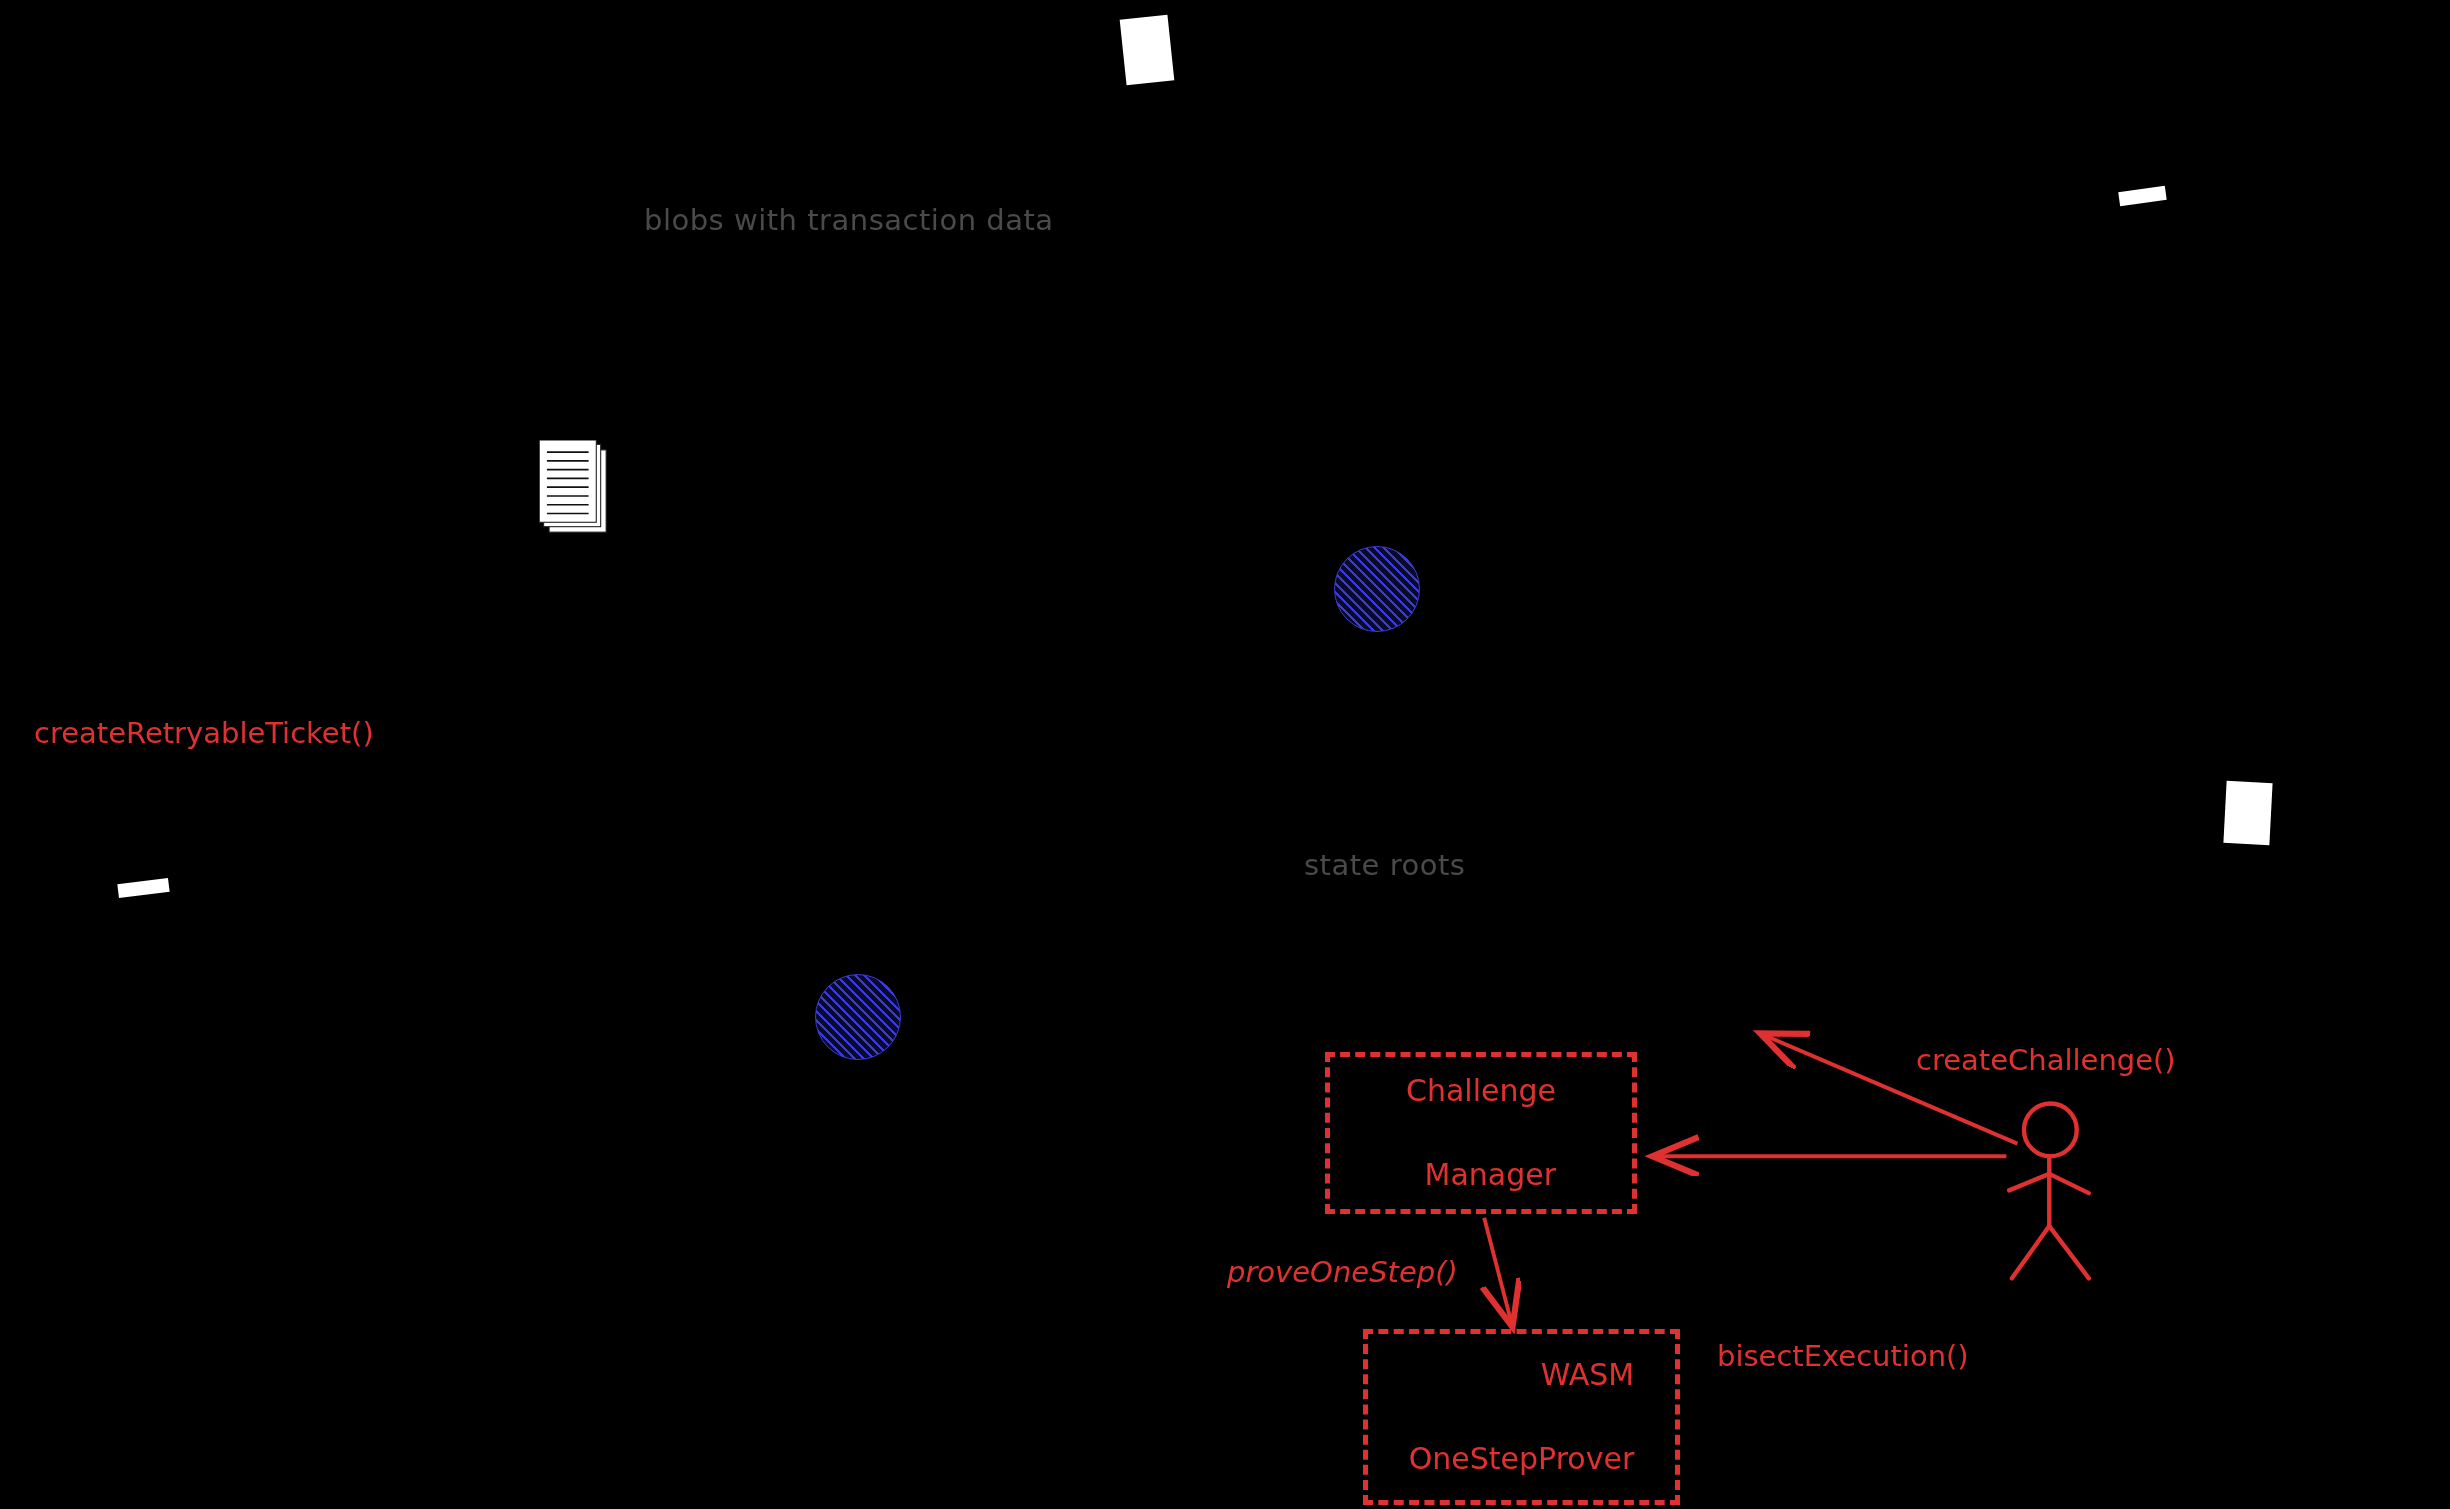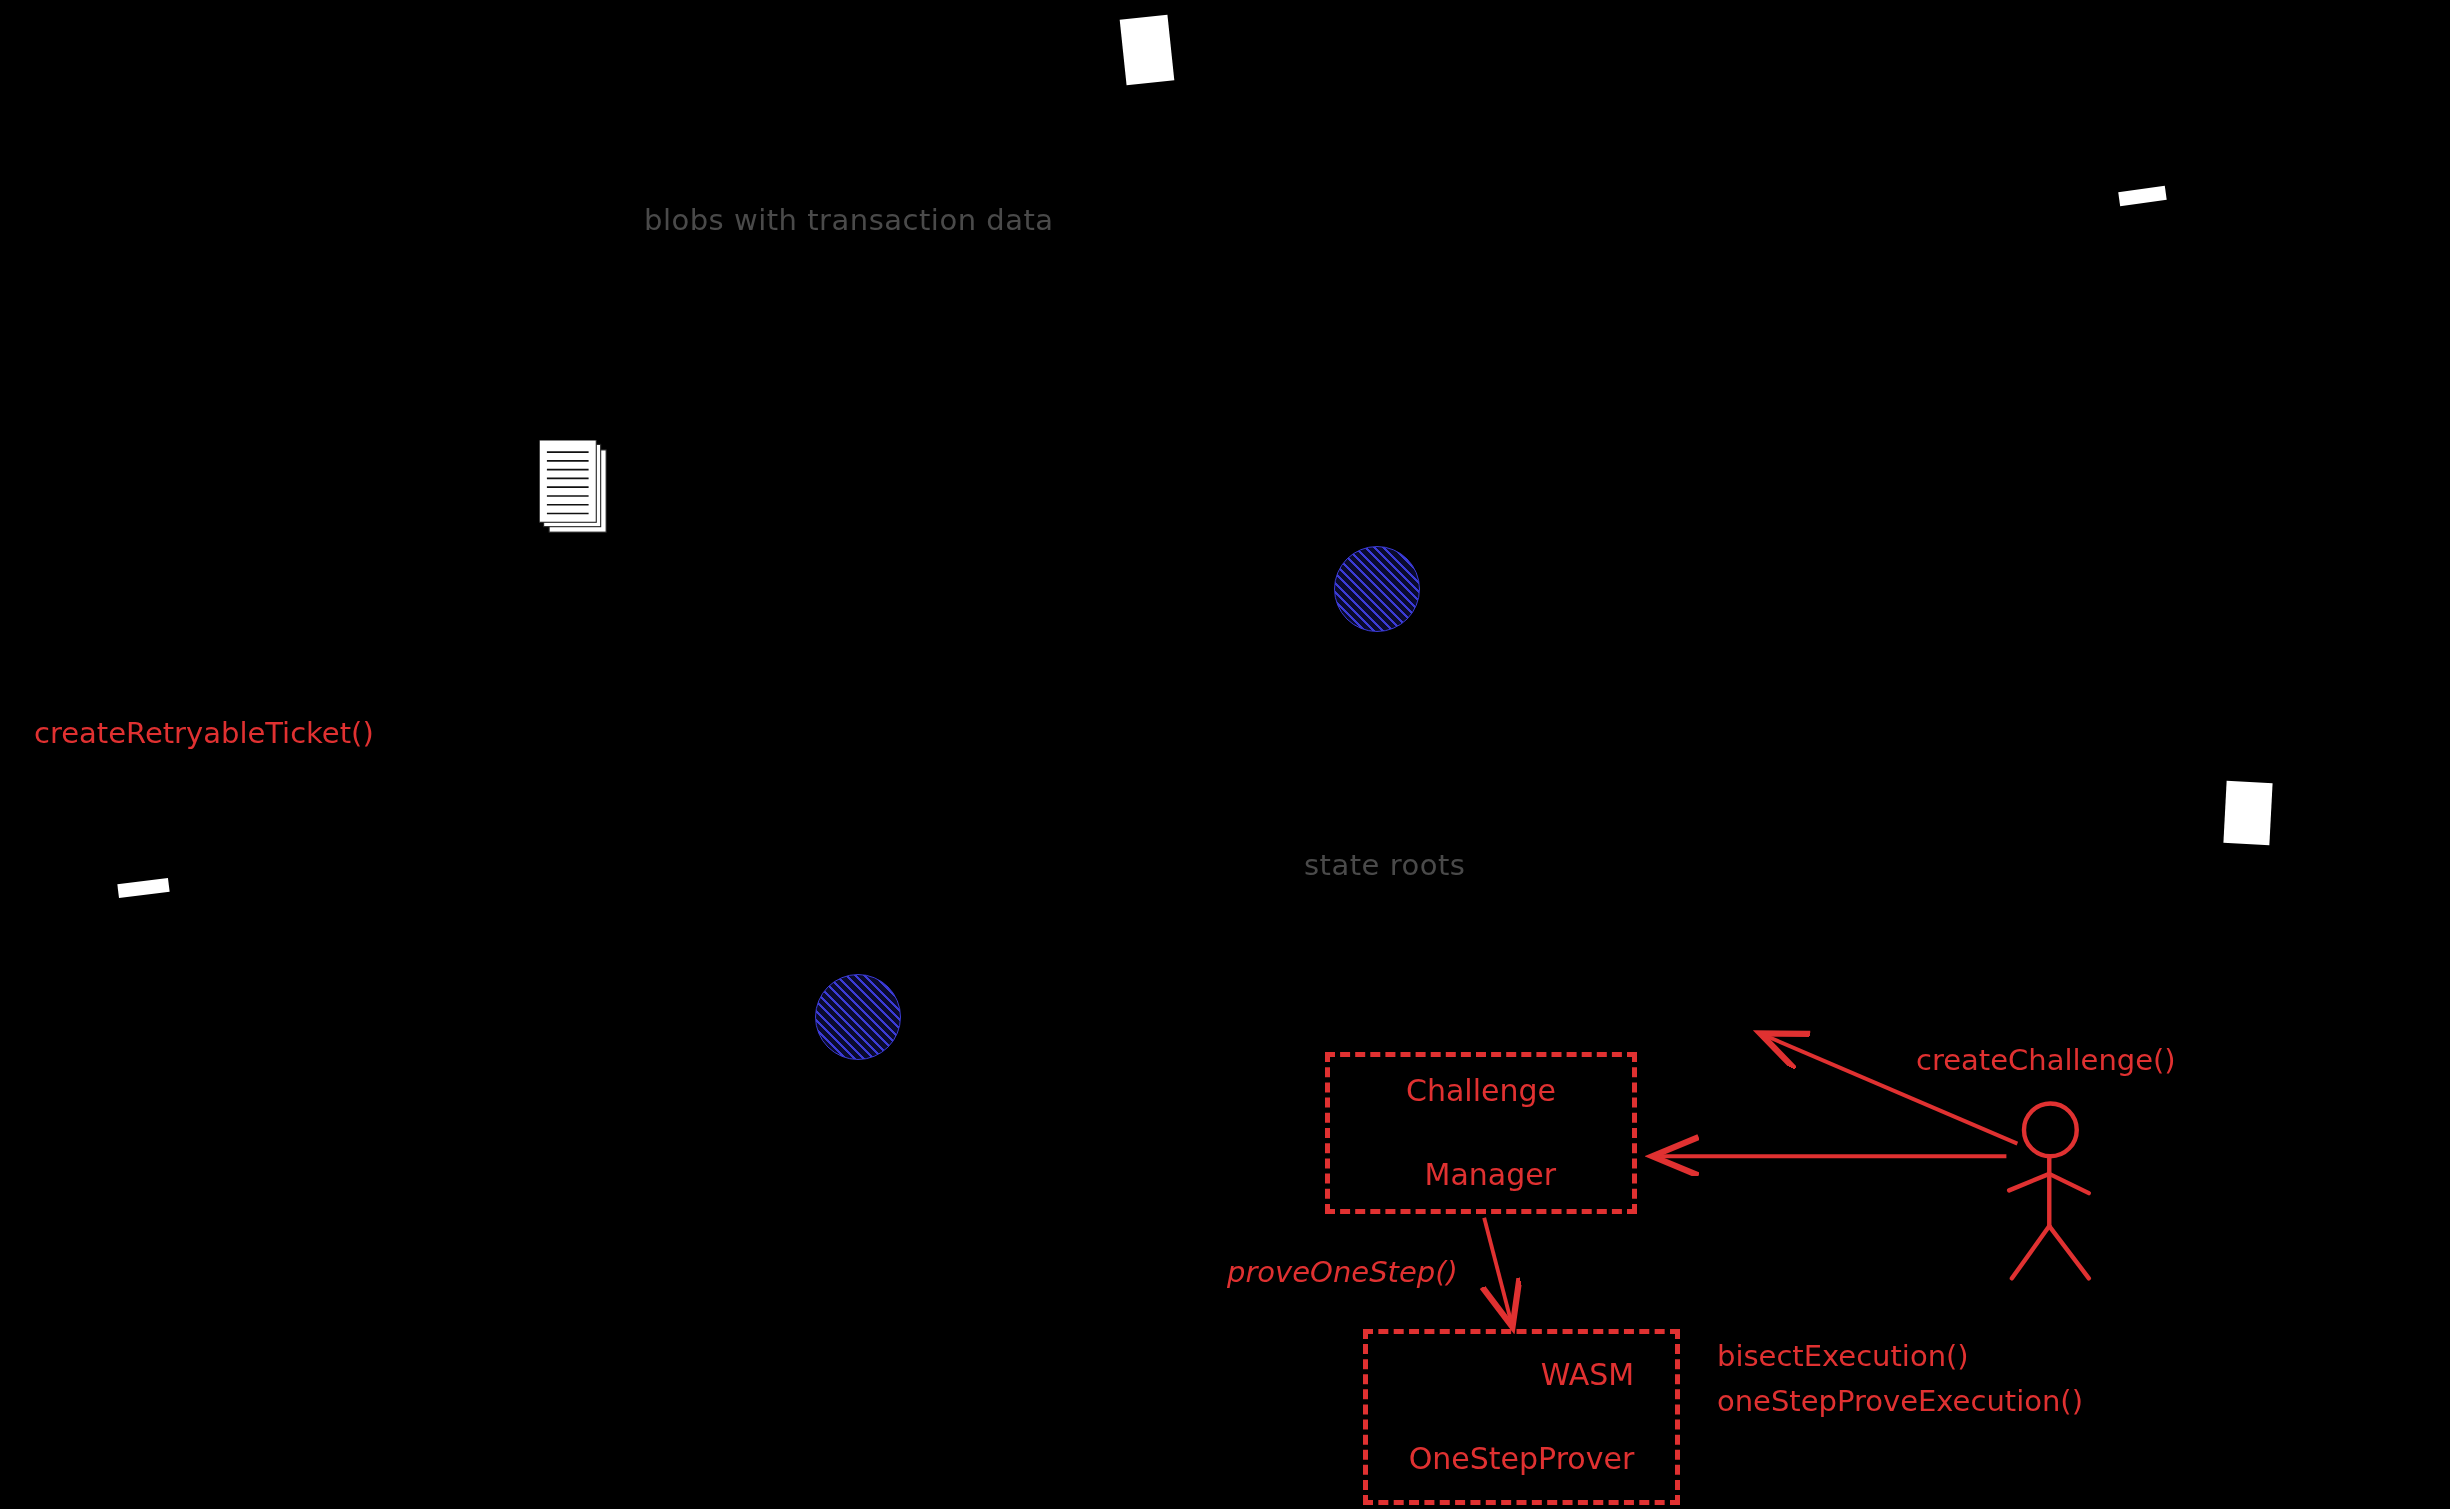--- a/index.html
+++ b/index.html
@@ -99,21 +99,20 @@
 
   <div class="red-label" style="left:34px; top:716px;text-align:right;">createRetryableTicket()</div>
 
   <div class="red-label" style="left:1916px; top:1043px;">createChallenge()</div>
 
   <div class="red-label" style="left:1227px; top:1255px;font-style:italic;">proveOneStep()</div>
 
 
   <div class="red-label multi" style="left:1717px; top:1334px; line-height:1.55;">
     <div>bisectExecution()</div>
-    <div>oneStepProveExecution()</div>
   </div>
 
   <div class="dashed-box" style="left:1325px; top:1052px; width:312px; height:162px;">
     <div class="box-text">
       <div>Challenge</div>
       <div>Manager</div>
     </div>
   </div>
 
   <div class="dashed-box" style="left:1363px; top:1329px; width:317px; height:176px;">

